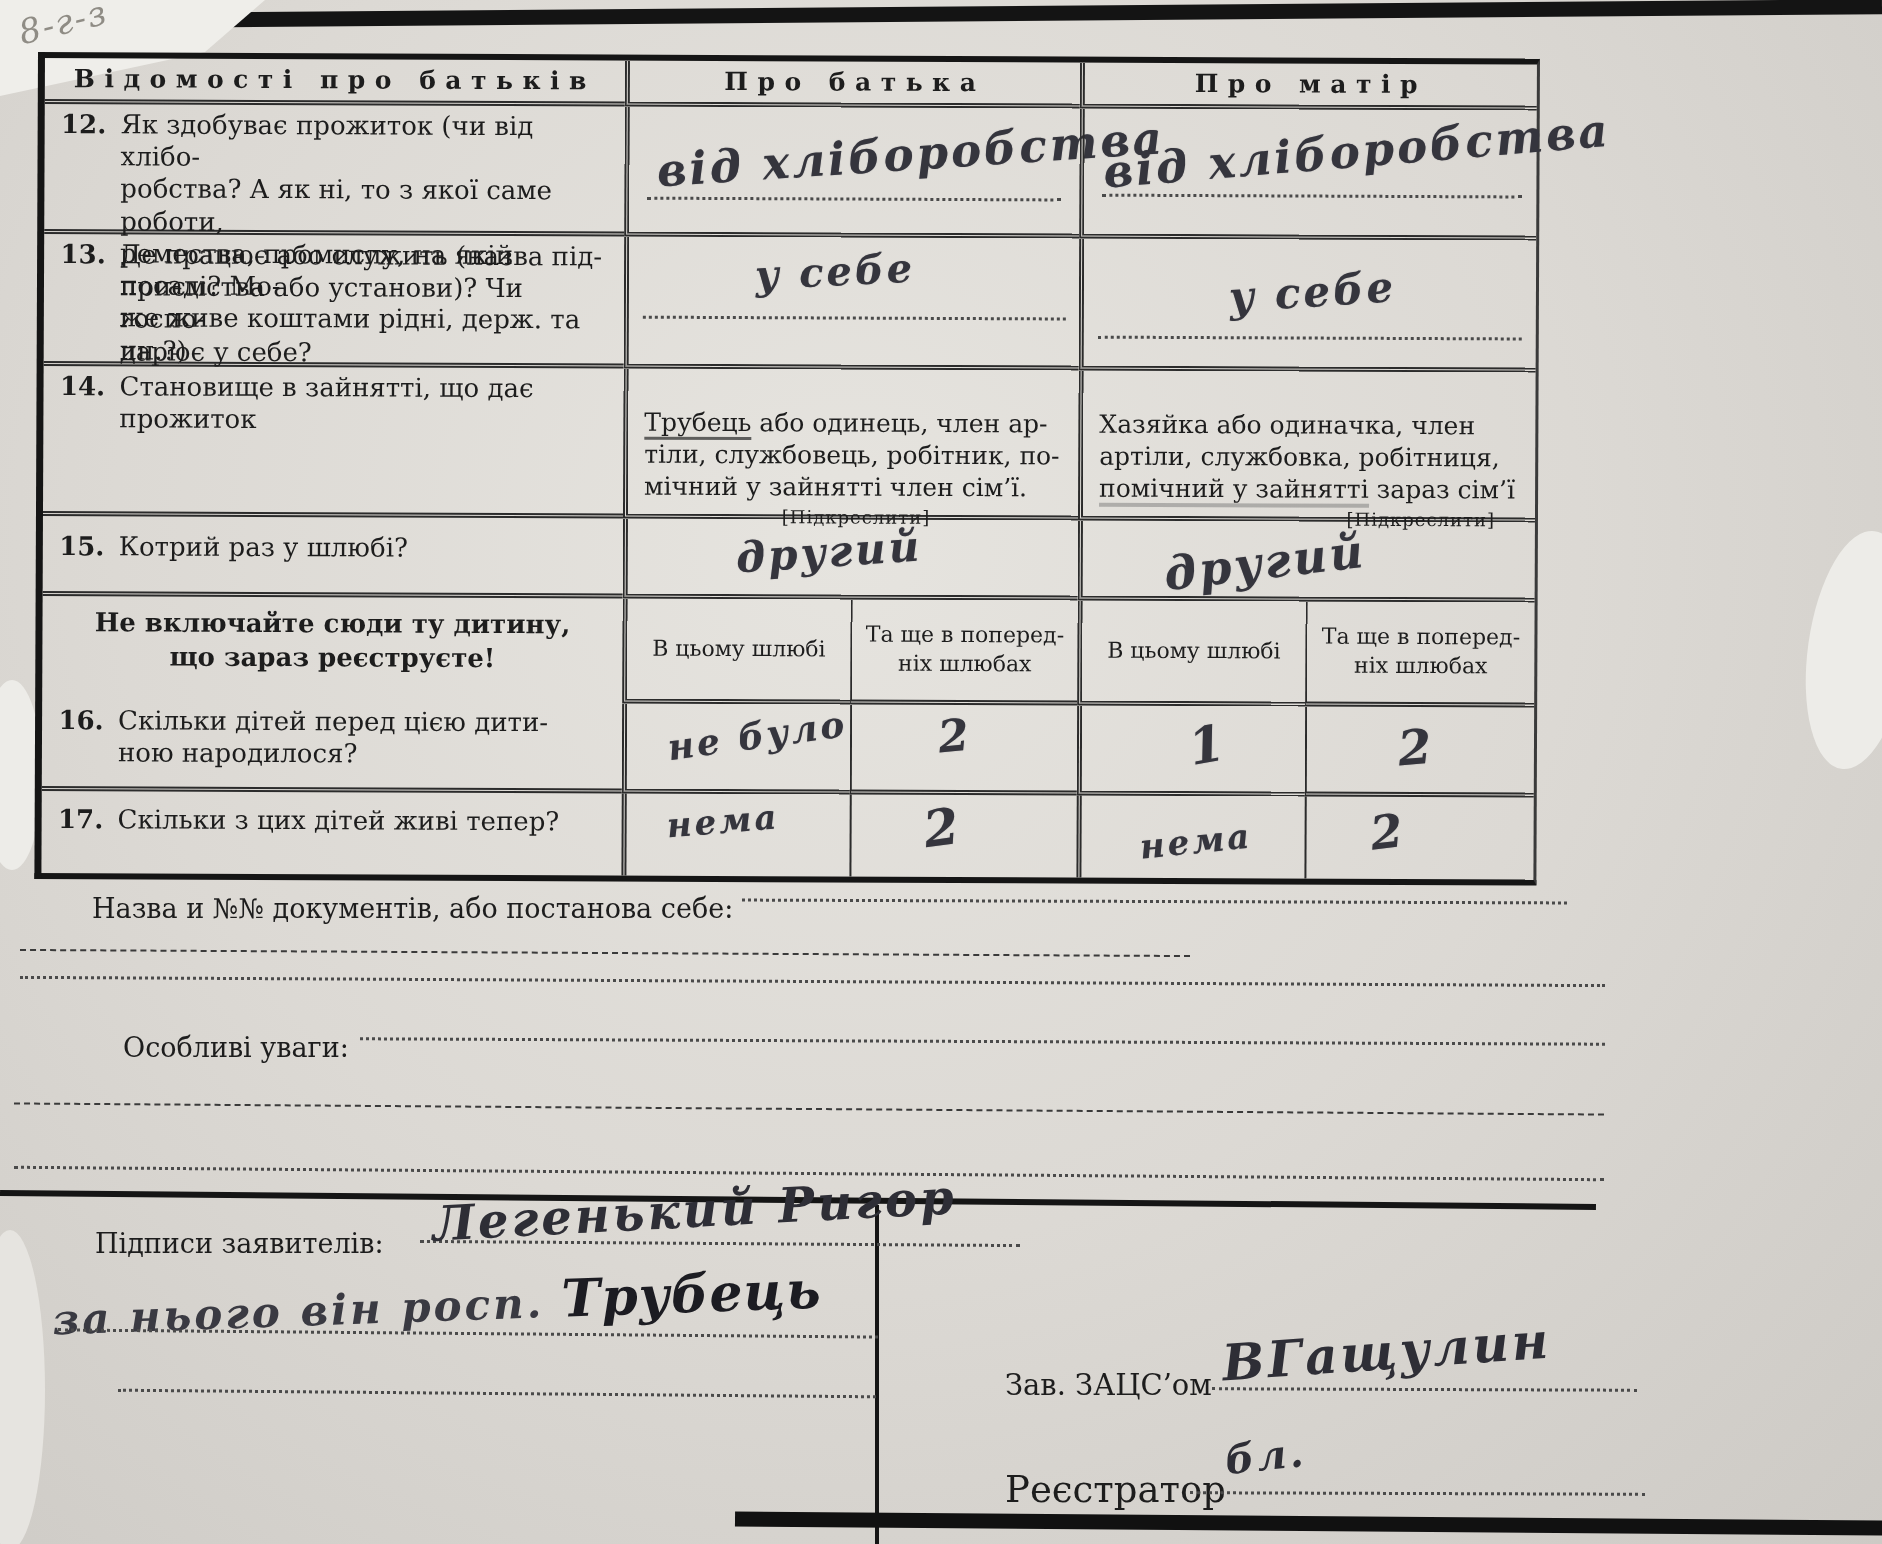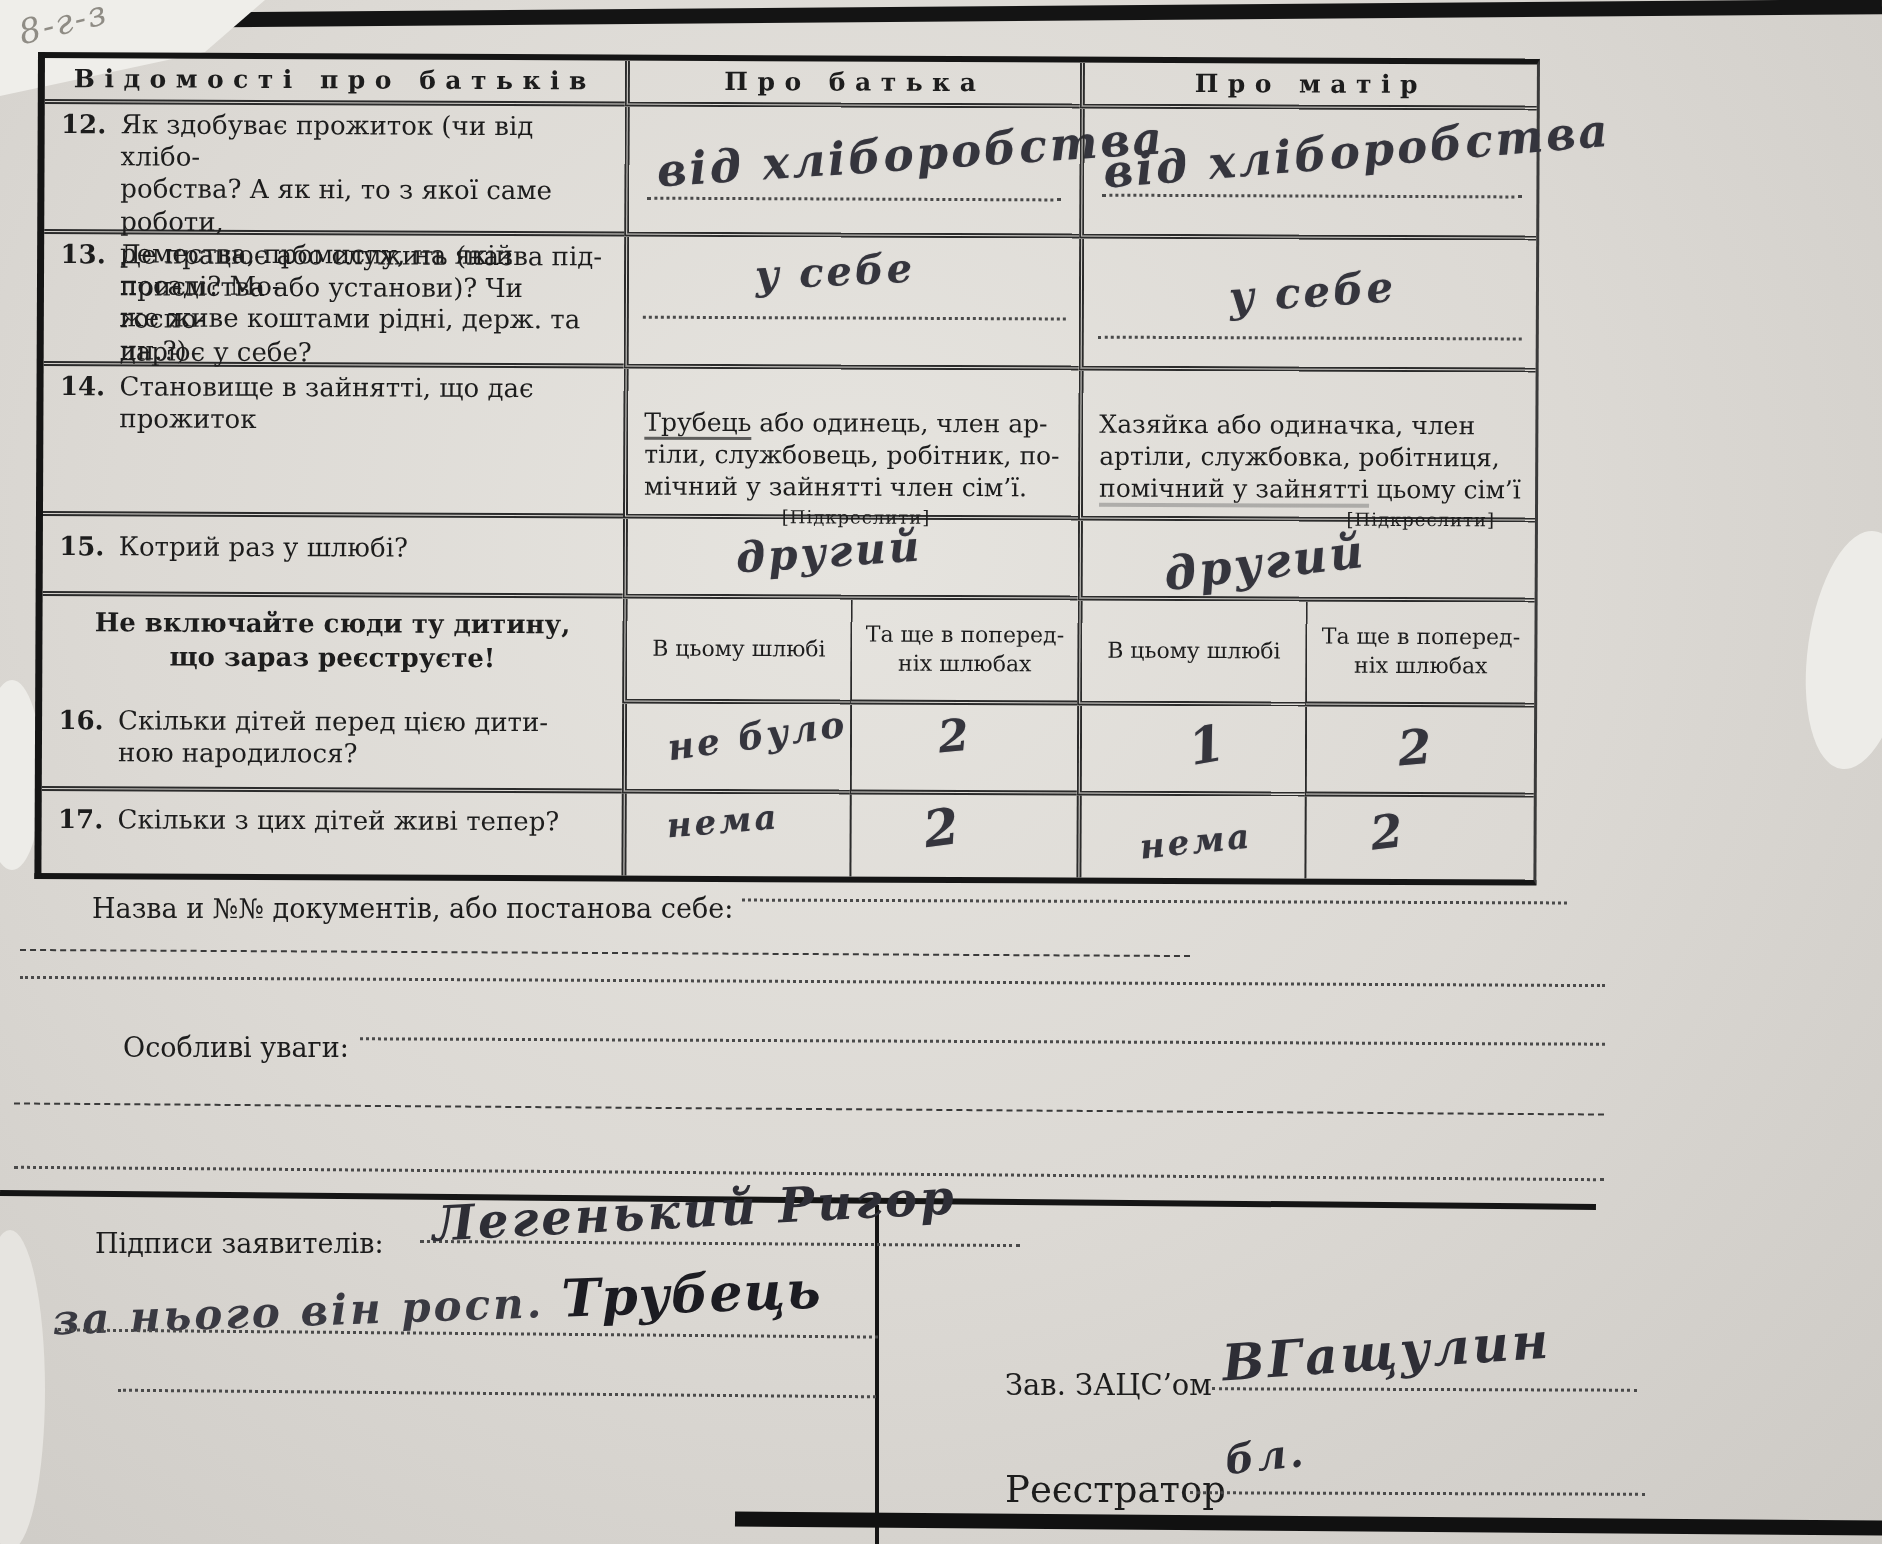--- a/index.html
+++ b/index.html
@@ -143,21 +143,21 @@
     </div>
     <div class="cell bb dl span2f opts">
       <span class="opt-u">Трубець</span><span> або одинець, член ар-
 тіли, службовець, робітник, по-
 мічний у зайнятті член сім’ї.</span>
       <span class="underline-note">[Підкреслити]</span>
     </div>
     <div class="cell bb dl span2m opts">
       <span>Хазяйка  або  одиначка,  член
 артіли,  службовка,  робітниця,
-</span><span class="opt-u faint">помічний у зайнятті</span><span> цьому сім’ї</span>
+</span><span class="opt-u faint">помічний у зайнятті</span><span> зараз сім’ї</span>
       <span class="underline-note" style="text-align:right;padding-right:30px;">[Підкреслити]</span>
     </div>
 
     <div class="cell bb c1 q" style="padding-top:14px;">
       <span class="qnum">15.</span>
       <span class="qtext">Котрий раз у шлюбі?</span>
     </div>
     <div class="cell bb dl span2f">
       <span class="hand" style="left:24%;top:10%;font-size:42px;transform:rotate(-4deg);">другий</span>
     </div>

